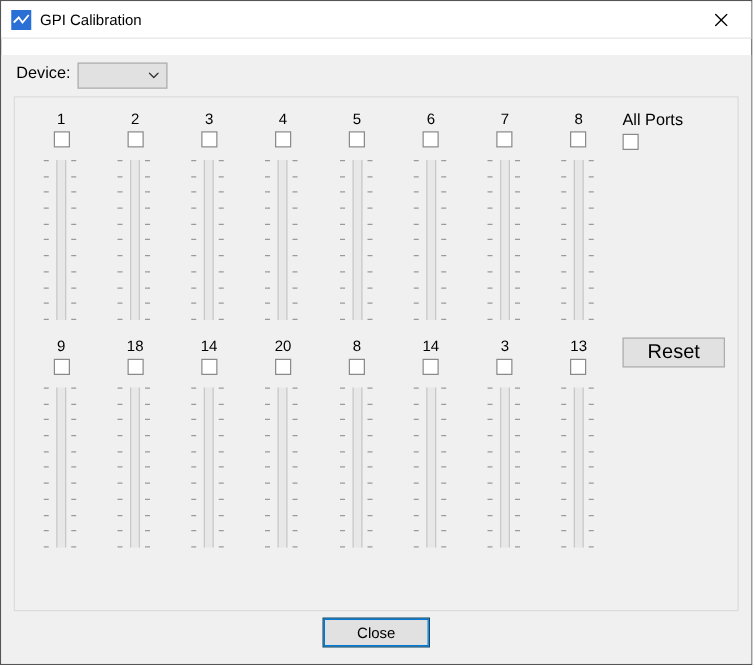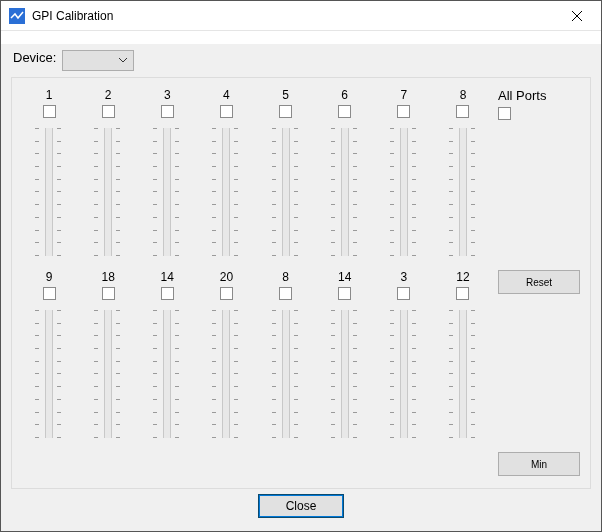--- a/index.html
+++ b/index.html
@@ -136,21 +136,21 @@
     background: #fff;
     border: 1px solid #8a8a8a;
   }
   .side .spacer1 { flex: 0 0 150px; }
   .side .spacer2 { flex: 1; }
   .btn {
     height: 24px;
     background: #e1e1e1;
     border: 1px solid #adadad;
     display: flex; align-items: center; justify-content: center;
-    font-size: 10px;
+    font-size: 16px;
     margin-bottom: 6px;
   }
   .bottombar {
     height: 34px;
     display: flex;
     align-items: center;
     justify-content: center;
   }
   .close-main {
     width: 86px; height: 24px;
@@ -688,21 +688,21 @@
                   <span></span>
                   <span></span>
                   <span></span>
                   <span></span>
                   <span></span>
                   <span></span>
                 </div>
               </div>
             </div>
           <div class="port-col">
-              <div class="port-num">12</div>
+              <div class="port-num">13</div>
               <div class="port-check"></div>
               <div class="meter">
                 <div class="scale">
                   <span></span>
                   <span></span>
                   <span></span>
                   <span></span>
                   <span></span>
                   <span></span>
                   <span></span>
@@ -731,23 +731,20 @@
       </div>
 
       <div class="side">
         <div class="allports-label">All Ports</div>
         <div class="allports-check"></div>
         <div class="spacer1"></div>
         <div class="btn">
             <span>Reset</span>
           </div>
         <div class="spacer2"></div>
-        <div class="btn">
-            <span>Min</span>
-          </div>
       </div>
 
     </div>
 
     <div class="bottombar">
       <div class="close-main">
           <span>Close</span>
         </div>
     </div>
 

